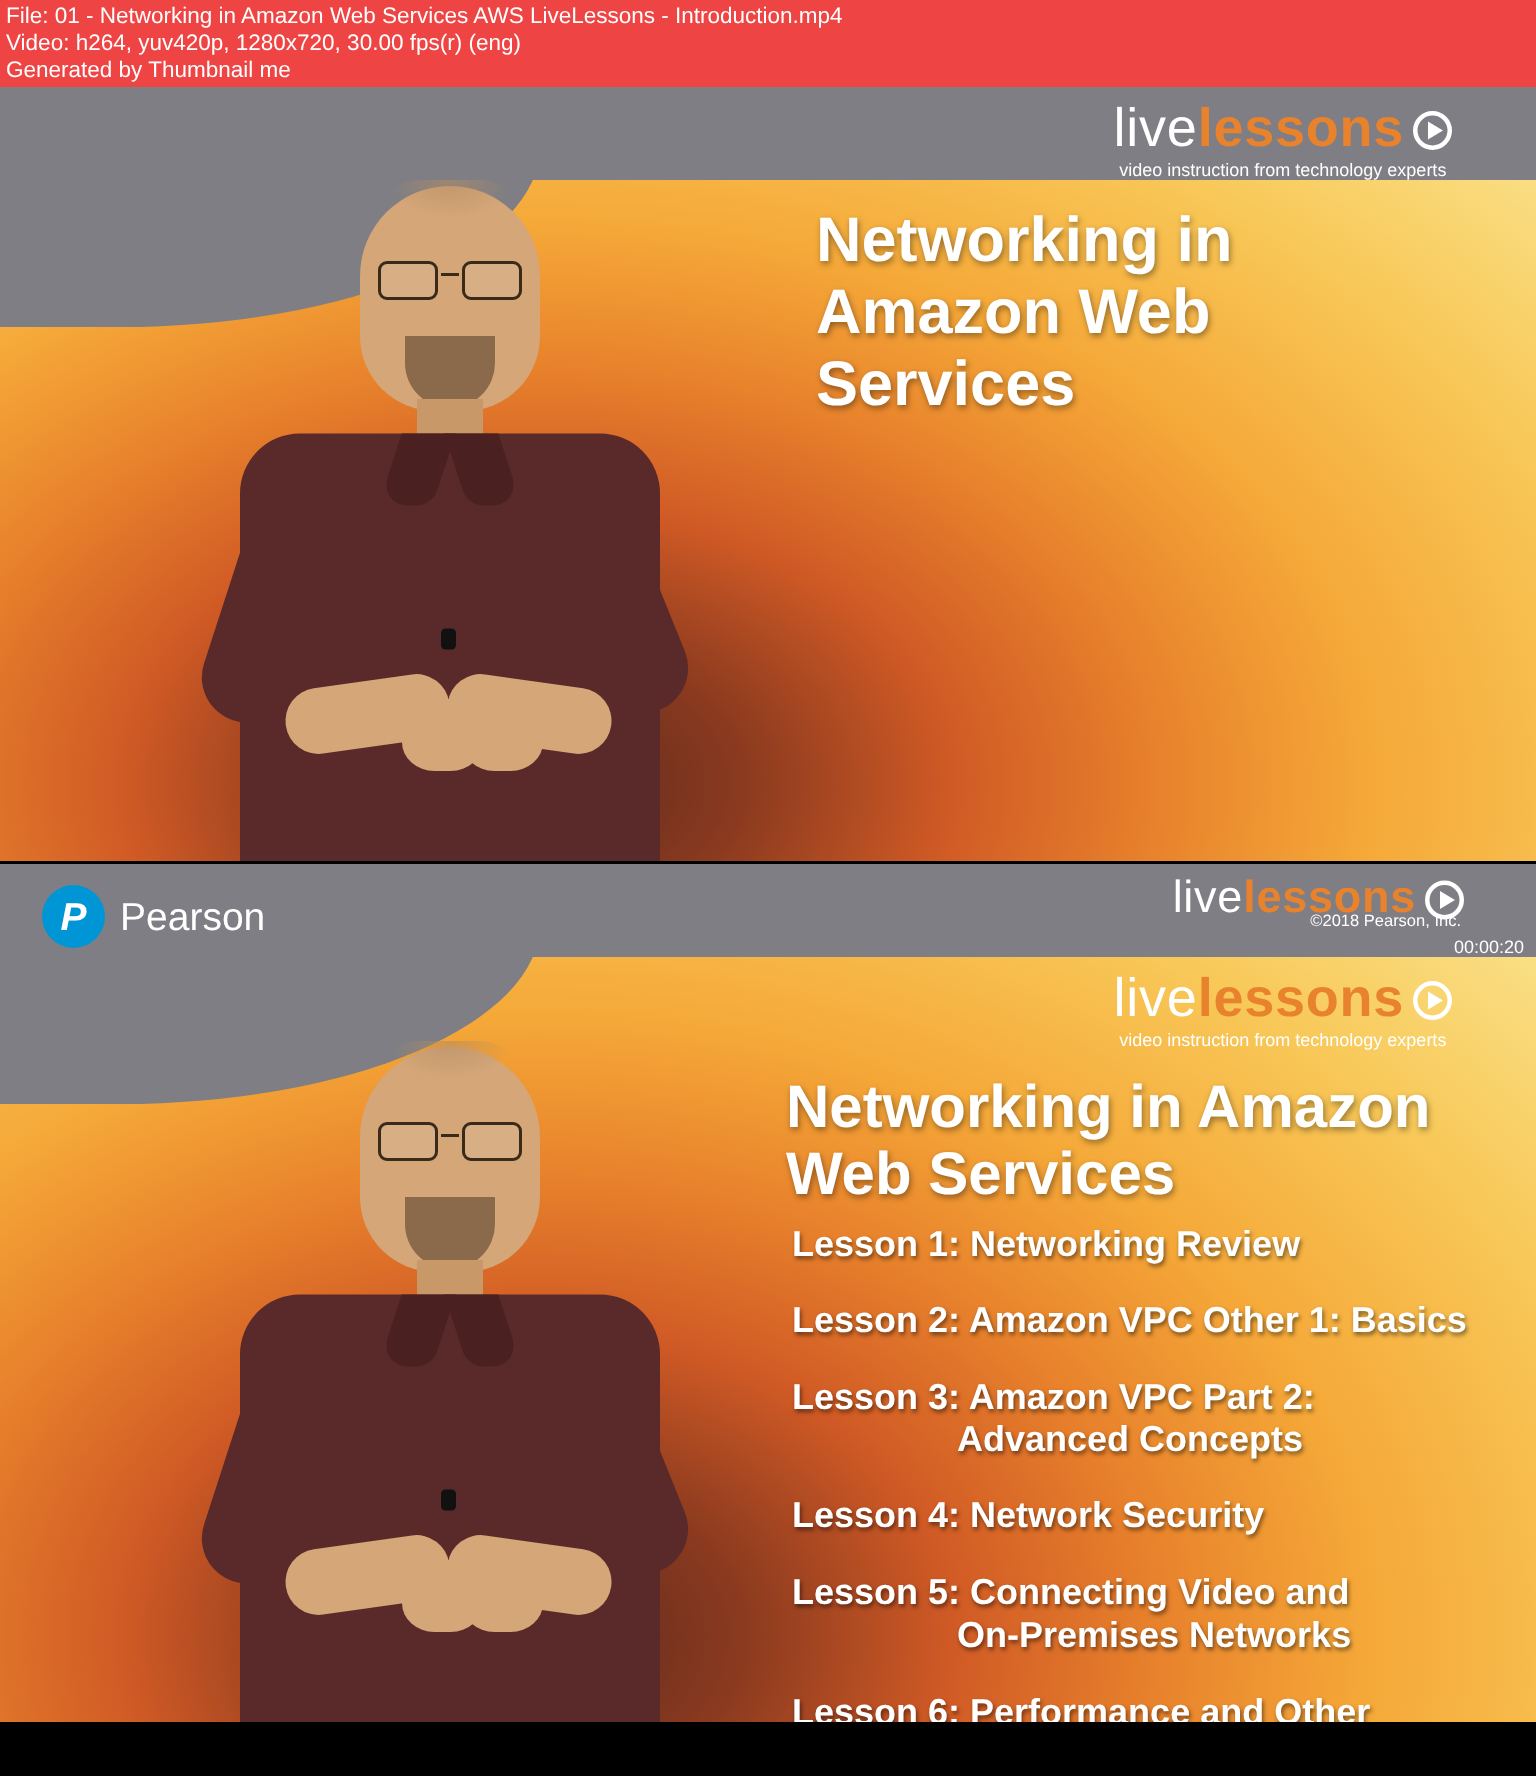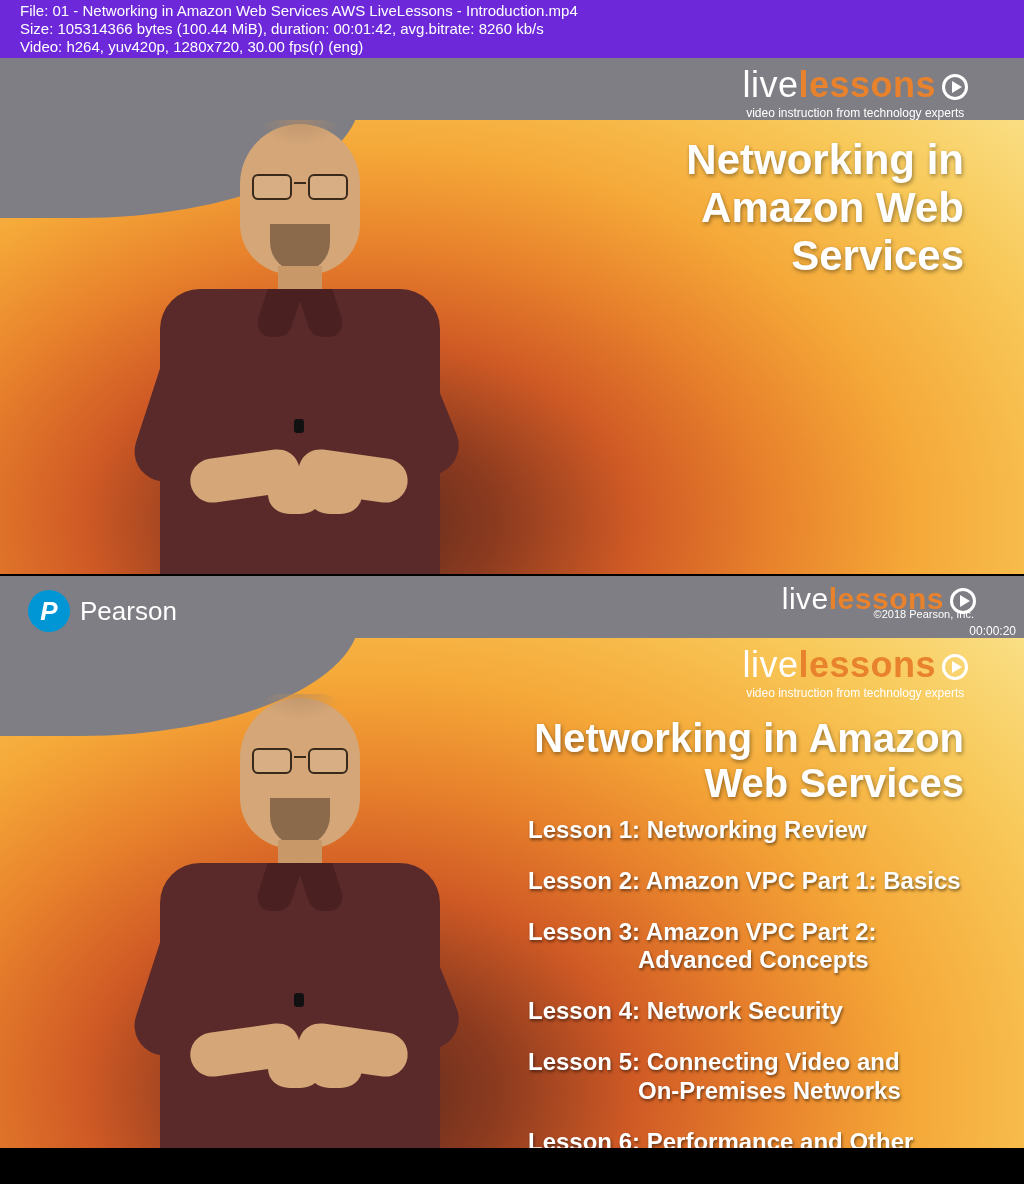--- a/index.html
+++ b/index.html
@@ -1,17 +1,17 @@
 <!DOCTYPE html>
 <html><head>
   <meta charset="utf-8">
   <style>
     * { margin: 0; padding: 0; box-sizing: border-box; }
     body { width: 1024px; height: 1184px; background: #000; font-family: Arial, sans-serif; overflow: hidden; }
-    .meta { background: #6d28d9; color: #fff; padding: 2px 20px; font-size: 15px; line-height: 1.2; }
+    .meta { background: #ef4444; color: #fff; padding: 2px 4px; font-size: 15px; line-height: 1.2; }
     .frame { position: relative; width: 1024px; overflow: hidden; }
     .frame1 { height: 516px; }
     .frame2 { height: 572px; margin-top: 2px; }
     .grad-bg {
       position: absolute; inset: 0;
       background: radial-gradient(ellipse 90% 120% at 35% 90%, #5a2a1e 0%, #8b3a1f 15%, #d05a25 30%, #e8822c 45%, #f5a838 60%, #f8c858 80%, #fae28a 100%);
     }
     .curve-bar {
       position: absolute; top: 0; left: 0; right: 0; height: 62px;
       background: #7e7e84;
@@ -29,21 +29,21 @@
     .brand-line1 .live { color: #fff; font-weight: 300; }
     .brand-line1 .lessons { color: #e8822c; font-weight: 600; }
     .brand-play { display: inline-block; width: 26px; height: 26px; border: 3px solid #fff; border-radius: 50%; margin-left: 6px; position: relative; vertical-align: middle; }
     .brand-play::after { content: ''; position: absolute; left: 7px; top: 4px; border-left: 10px solid #fff; border-top: 6px solid transparent; border-bottom: 6px solid transparent; }
     .brand-line2 { color: #fff; font-size: 12px; text-align: center; }
     .cr { position: absolute; right: 50px; top: 32px; color: #fff; font-size: 11px; z-index: 6; }
     .ts { position: absolute; right: 8px; top: 48px; color: #fff; font-size: 12px; z-index: 6; }
     .pearson { position: absolute; left: 28px; top: 14px; z-index: 6; display: flex; align-items: center; gap: 10px; }
     .p-logo { width: 42px; height: 42px; background: #0096d6; border-radius: 50%; display: flex; align-items: center; justify-content: center; color: #fff; font-weight: bold; font-size: 26px; font-style: italic; }
     .p-text { color: #fff; font-size: 26px; }
-    .title { position: absolute; right: 60px; color: #fff; font-size: 42px; font-weight: 600; text-align: right; text-shadow: 1px 2px 4px rgba(0,0,0,0.4); z-index: 4; }
+    .title { position: absolute; right: 60px; color: #fff; font-size: 42px; font-weight: 600; text-align: left; text-shadow: 1px 2px 4px rgba(0,0,0,0.4); z-index: 4; }
     .t1 { top: 78px; width: 420px; }
     .t2 { top: 140px; width: 440px; font-size: 40px; }
     .lessons-list { position: absolute; right: 40px; top: 240px; width: 460px; z-index: 4; }
     .lesson { color: #fff; font-size: 24px; font-weight: 600; text-shadow: 1px 2px 3px rgba(0,0,0,0.5); margin-bottom: 22px; padding-left: 4px; line-height: 1.2; }
     .lesson .ind { display: block; padding-left: 110px; }
     .person { position: absolute; left: 60px; bottom: 0; width: 400px; height: 480px; z-index: 3; }
     .head { position: absolute; left: 180px; top: 30px; width: 120px; height: 150px; background: #d4a678; border-radius: 60px 60px 50px 50px; }
     .head::before { content: ''; position: absolute; top: -4px; left: 10px; right: 10px; height: 30px; background: radial-gradient(ellipse at top, rgba(180,140,100,0.6), transparent 60%); border-radius: 50px 50px 0 0; }
     .glasses { position: absolute; top: 50px; left: 10px; right: 10px; height: 28px; }
     .lens { position: absolute; width: 40px; height: 26px; border: 2px solid #3a2a1a; border-radius: 6px; background: rgba(255,255,255,0.1); }
@@ -64,22 +64,22 @@
     .fore-l { left: 130px; top: 360px; width: 110px; height: 44px; transform: rotate(-8deg); }
     .fore-r { left: 238px; top: 360px; width: 110px; height: 44px; transform: rotate(8deg); }
     .hand { position: absolute; width: 54px; height: 48px; background: #d4a678; border-radius: 40%; }
     .hand-l { left: 208px; top: 372px; } .hand-r { left: 248px; top: 372px; }
   </style>
 </head>
 <body>
 
 <div class="meta">
   <div>File: 01 - Networking in Amazon Web Services AWS LiveLessons - Introduction.mp4</div>
-  <div>Size: 105314366 bytes (100.44 MiB), duration: 00:01:42, avg.bitrate: 8260 kb/s</div>
   <div>Video: h264, yuv420p, 1280x720, 30.00 fps(r) (eng)</div>
+  <div>Generated by Thumbnail me</div>
 </div>
 
 <div class="frame frame1">
   <div class="grad-bg"></div>
   <div class="curve-bar"></div>
   <div class="brand b1">
     <div class="brand-line1"><span class="live">live</span><span class="lessons">lessons</span><span class="brand-play"></span></div>
     <div class="brand-line2">video instruction from technology experts</div>
   </div>
   <div class="title t1">Networking in Amazon Web Services</div>
@@ -118,21 +118,21 @@
   </div>
   <div class="cr">©2018 Pearson, Inc.</div>
   <div class="ts">00:00:20</div>
   <div class="brand b2b">
     <div class="brand-line1"><span class="live">live</span><span class="lessons">lessons</span><span class="brand-play"></span></div>
     <div class="brand-line2">video instruction from technology experts</div>
   </div>
   <div class="title t2">Networking in Amazon Web Services</div>
   <div class="lessons-list">
     <div class="lesson"><span>Lesson 1:</span> <span>Networking Review</span></div>
-    <div class="lesson"><span>Lesson 2:</span> <span>Amazon VPC Part 1: Basics</span></div>
+    <div class="lesson"><span>Lesson 2:</span> <span>Amazon VPC Other 1: Basics</span></div>
     <div class="lesson"><span>Lesson 3:</span> <span>Amazon VPC Part 2:</span><span class="ind">Advanced Concepts</span></div>
     <div class="lesson"><span>Lesson 4:</span> <span>Network Security</span></div>
     <div class="lesson"><span>Lesson 5:</span> <span>Connecting Video and</span><span class="ind">On-Premises Networks</span></div>
     <div class="lesson"><span>Lesson 6:</span> <span>Performance and Other Notes</span></div>
   </div>
   <div class="person">
     <div class="head">
         <div class="glasses">
           <div class="lens l"></div>
           <div class="bridge"></div>

